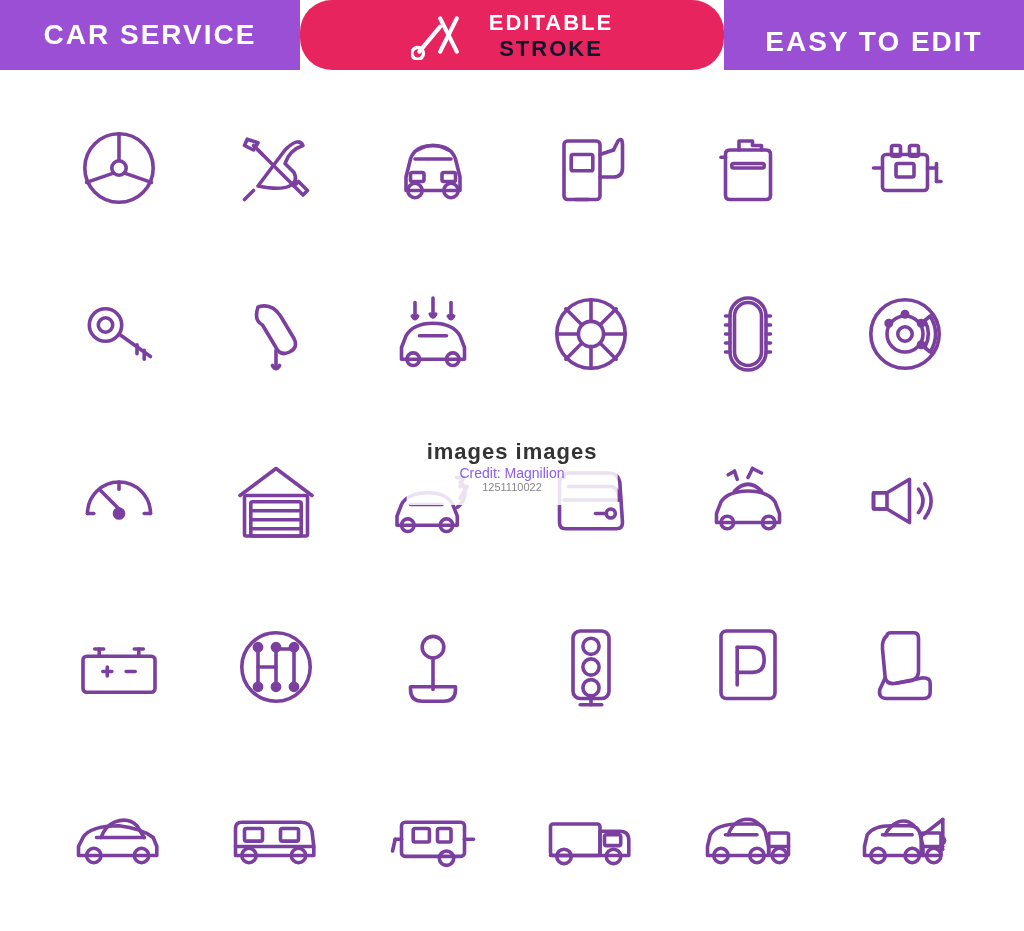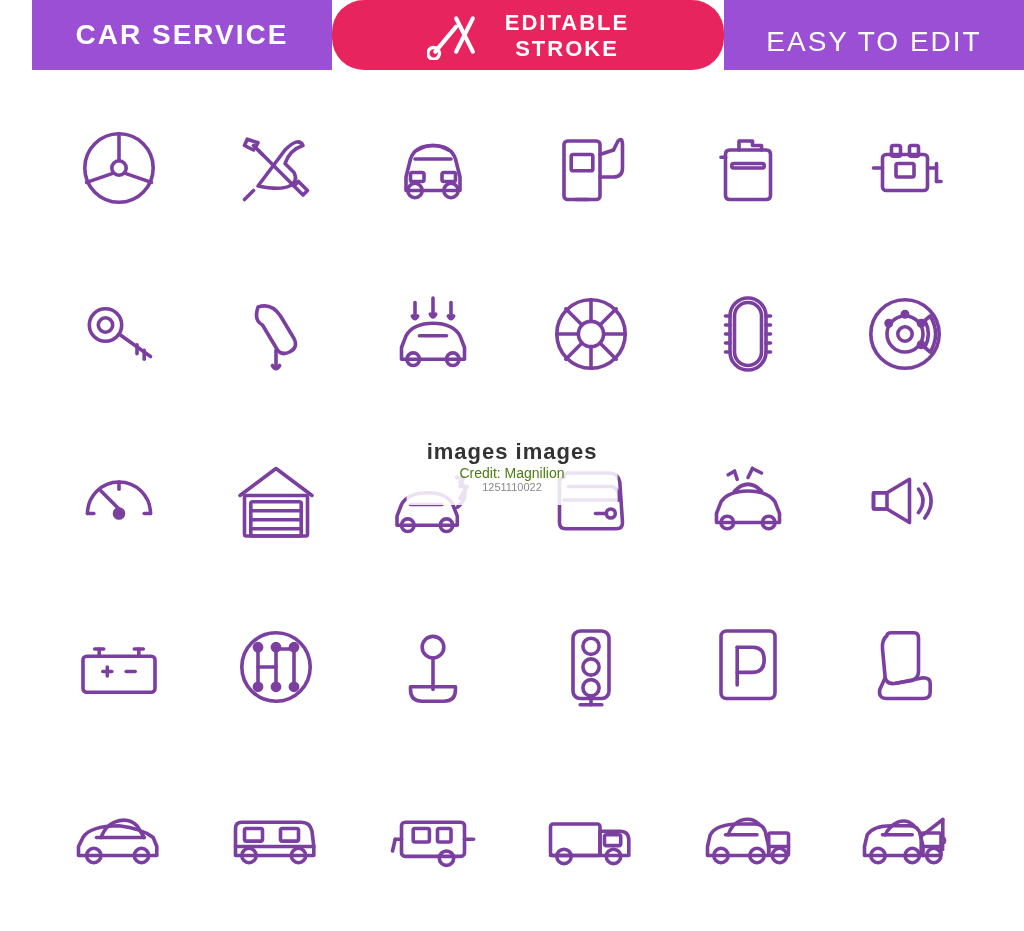--- a/index.html
+++ b/index.html
@@ -22,21 +22,20 @@
     }
 
     .banner-left {
       background: #9b4fd4;
       color: white;
       display: flex;
       align-items: center;
       justify-content: center;
       padding: 10px 16px;
       width: 300px;
-      margin-left: 32px;
     }
 
     .banner-left .title {
       font-size: 28px;
       font-weight: 900;
       letter-spacing: 2px;
       color: white;
     }
 
     .banner-center {
@@ -56,21 +55,21 @@
       color: white;
       display: flex;
       align-items: center;
       justify-content: center;
       padding: 10px 20px;
       width: 300px;
     }
 
     .banner-right .title {
       font-size: 28px;
-      font-weight: 400;
+      font-weight: 700;
       letter-spacing: 2px;
       color: white;
       margin-top: 14px;
     }
 
     
     .icons-container {
       padding: 20px 40px;
       display: grid;
       grid-template-columns: repeat(6, 1fr);
@@ -109,21 +108,21 @@
 
     .watermark-getty {
       font-size: 22px;
       font-weight: bold;
       color: #333;
       letter-spacing: 1px;
     }
 
     .watermark-credit {
       font-size: 14px;
-      color: #4d7c0f;
+      color: #8b5cf6;
     }
 
     .watermark-id {
       font-size: 11px;
       color: #888;
     }
   </style>
 </head>
 <body>
 
@@ -137,21 +136,21 @@
 
         <line x1="10" y1="50" x2="35" y2="20" stroke="white" stroke-width="5" stroke-linecap="round"></line>
         <circle cx="8" cy="52" r="7" stroke="white" stroke-width="4" fill="none"></circle>
 
         <line x1="35" y1="10" x2="55" y2="50" stroke="white" stroke-width="5" stroke-linecap="round"></line>
         <line x1="55" y1="10" x2="35" y2="50" stroke="white" stroke-width="5" stroke-linecap="round"></line>
       </svg>
     </div>
     <div style="text-align:center;">
       <div style="font-size:22px;font-weight:900;color:white;letter-spacing:2px;">EDITABLE</div>
-      <div style="font-size:22px;font-weight:900;color:#ffffff;letter-spacing:2px;">STROKE</div>
+      <div style="font-size:22px;font-weight:900;color:#0f172a;letter-spacing:2px;">STROKE</div>
     </div>
   </div>
   <div class="banner-right">
     <span class="title">EASY TO EDIT</span>
   </div>
 </div>
 
 <div class="icons-container">
 
   <div class="icon-cell">

